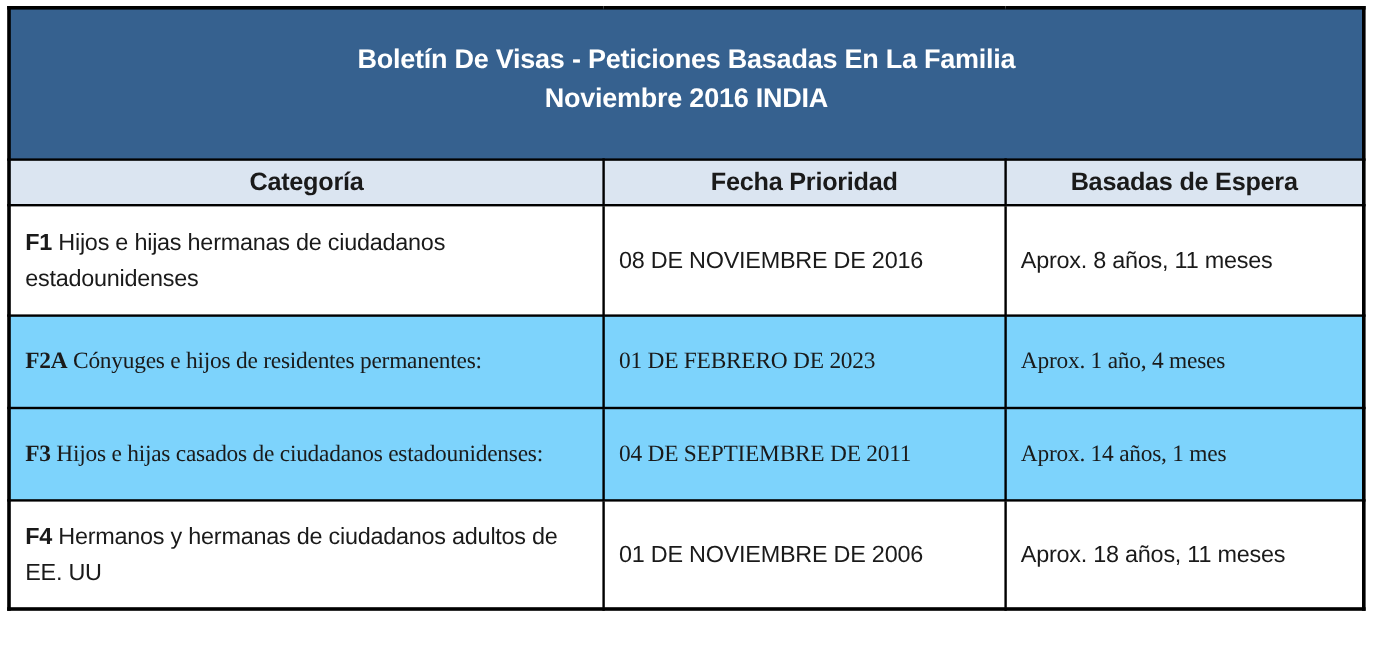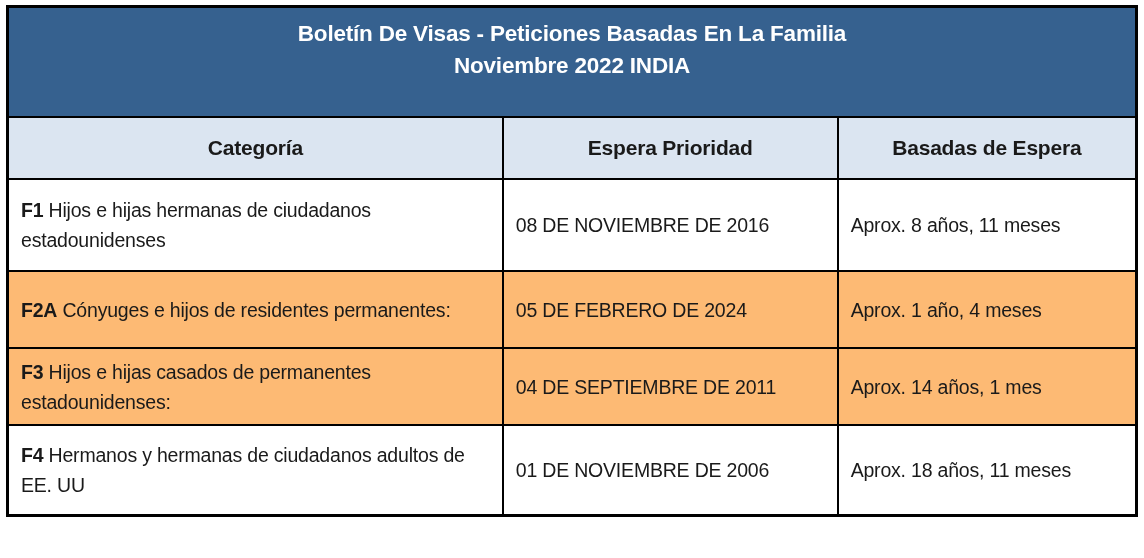--- a/index.html
+++ b/index.html
@@ -37,36 +37,36 @@
   }
   .title-cell {
     background: #36618f;
     color: #ffffff;
     text-align: center;
     vertical-align: top;
     font-weight: bold;
     font-size: 22.5px;
     line-height: 32px;
     height: 92px;
-    padding-top: 10px;
+    padding-top: 26px;
   }
   .col-head-row th {
     background: #dbe5f1;
     text-align: center;
     font-weight: bold;
     font-size: 21px;
     height: 26px;
-    padding: 17px 8px;
+    padding: 5px 8px;
   }
   .data-row td {
     font-size: 19.5px;
     line-height: 30px;
   }
   .data-row.white td { background: #ffffff; }
-  .data-row.blue td { background: #fdba74; }
+  .data-row.blue td { background: #7dd3fc; font-family: Liberation Serif, serif; }
   .row-f1 td { height: 78px; }
   .row-f2a td { height: 63px; }
   .row-f2b td { height: 67px; }
   .row-f3 td { height: 63px; }
   .row-f4 td { height: 76px; }
   .cat b { font-weight: bold; }
   .date-cell, .wait-cell {
     font-size: 20px;
     white-space: nowrap;
   }
@@ -78,42 +78,42 @@
   <table class="visa-table">
     <colgroup>
       <col style="width: 494px">
       <col style="width: 334px">
       <col style="width: 298px">
     </colgroup>
     <thead>
       <tr>
         <td class="title-cell" colspan="3">
           <div>Boletín De Visas - Peticiones Basadas En La Familia</div>
-          <div>Noviembre 2022 INDIA</div>
+          <div>Noviembre 2016 INDIA</div>
         </td>
       </tr>
       <tr class="col-head-row">
         <th>Categoría</th>
-        <th>Espera Prioridad</th>
+        <th>Fecha Prioridad</th>
         <th>Basadas de Espera</th>
       </tr>
     </thead>
     <tbody>
       <tr class="data-row white row-f1">
         <td class="cat"><b>F1</b> <span>Hijos e hijas hermanas de ciudadanos estadounidenses</span></td>
         <td class="date-cell">08 DE NOVIEMBRE DE 2016</td>
         <td class="wait-cell">Aprox. 8 años, 11 meses</td>
       </tr>
       <tr class="data-row blue row-f2a">
         <td class="cat"><b>F2A</b> <span>Cónyuges e hijos de residentes permanentes:</span></td>
-        <td class="date-cell">05 DE FEBRERO DE 2024</td>
+        <td class="date-cell">01 DE FEBRERO DE 2023</td>
         <td class="wait-cell">Aprox. 1 año, 4 meses</td>
       </tr>
       <tr class="data-row blue row-f3">
-        <td class="cat"><b>F3</b> <span>Hijos e hijas casados de permanentes estadounidenses:</span></td>
+        <td class="cat"><b>F3</b> <span>Hijos e hijas casados de ciudadanos estadounidenses:</span></td>
         <td class="date-cell">04 DE SEPTIEMBRE DE 2011</td>
         <td class="wait-cell">Aprox. 14 años, 1 mes</td>
       </tr>
       <tr class="data-row white row-f4">
         <td class="cat"><b>F4</b> <span>Hermanos y hermanas de ciudadanos adultos de EE. UU</span></td>
         <td class="date-cell">01 DE NOVIEMBRE DE 2006</td>
         <td class="wait-cell">Aprox. 18 años, 11 meses</td>
       </tr>
     </tbody>
   </table>

